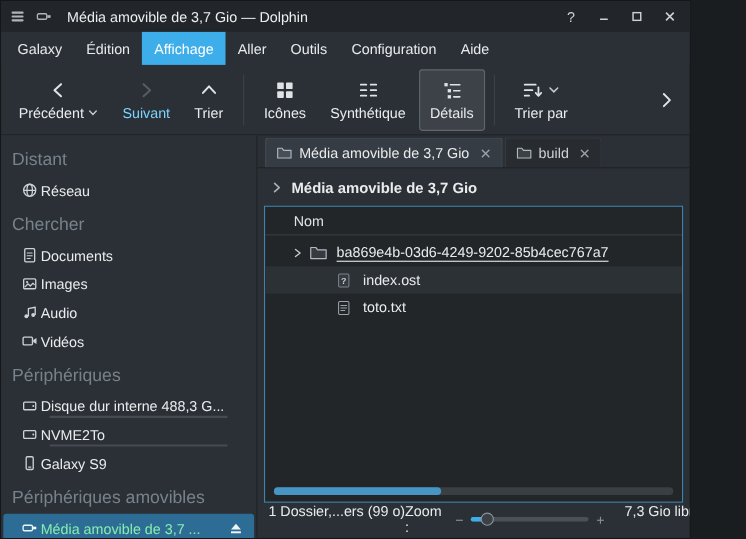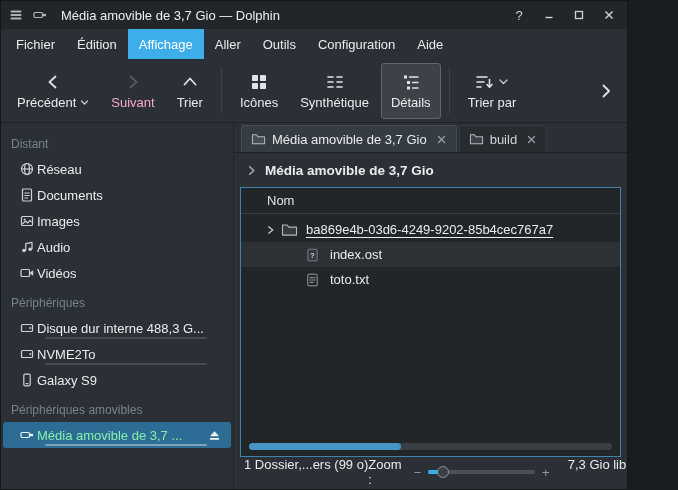--- a/index.html
+++ b/index.html
@@ -19,30 +19,30 @@
   .win-btn { width:24px; height:22px; display:flex; align-items:center; justify-content:center; color:#cdd2d6; cursor:pointer; font-size:13px; }
   
   .menubar { height:30px; display:flex; align-items:stretch; padding:0 4px; background:#2b3036; }
   .menu-item { padding:0 11px; display:flex; align-items:center; cursor:pointer; }
   .menu-item.active { background:#3daee9; color:#ffffff; }
   
   .toolbar { height:64px; display:flex; align-items:center; padding:0 6px; gap:2px; border-bottom:1px solid #1f2327; }
   .tool-btn { display:flex; flex-direction:column; align-items:center; justify-content:center; gap:3px;
               padding:4px 9px; height:56px; border:1px solid transparent; border-radius:3px; cursor:pointer; }
   .tool-btn .ticon { height:20px; display:flex; align-items:center; justify-content:center; gap:4px; color:#dfe3e6; }
-  .tool-btn.disabled { color:#f9a8d4; }
+  .tool-btn.disabled { color:#7dd3fc; }
   .tool-btn.disabled .ticon { color:#565c62; }
   .tool-btn.checked { background:#3c4248; border-color:#5f666d; }
   .lbl-row { display:flex; align-items:center; gap:4px; }
   .tool-sep { width:1px; height:46px; background:#3c4147; margin:0 6px; }
   .overflow { margin-left:auto; padding:0 6px; color:#dfe3e6; cursor:pointer; display:flex; align-items:center; }
   
   .content { display:flex; height:368px; }
   .sidebar { width:233px; border-right:1px solid #202428; padding-top:4px; background:#2b3036; overflow:hidden; }
-  .side-header { color:#78828b; font-size:12px; padding:10px 10px 5px 10px; }
+  .side-header { color:#78828b; font-size:16px; padding:10px 10px 5px 10px; }
   .side-item { height:26px; display:flex; align-items:center; gap:2px; padding:0 10px 0 16px; position:relative;
                cursor:pointer; border-radius:3px; margin:0 2px; }
   .side-item .sicon { width:16px; height:16px; flex:0 0 16px; color:#ccd3d8; }
   .side-label { white-space:nowrap; overflow:hidden; text-overflow:ellipsis; }
   .usage { position:absolute; left:42px; right:24px; bottom:2px; height:2px; background:#454b51; border-radius:1px; }
   .usage .fill { height:100%; background:#3daee9; border-radius:1px; }
   .side-item.selected { background:#2d6c94; color:#86efac; }
   .side-item.selected .sicon { color:#eef3f6; }
   .side-item.selected .usage { background:rgba(255,255,255,.38); }
   .side-item.selected .usage .fill { background:#f2f8fb; }
@@ -119,21 +119,21 @@
     </span>
     <span class="win-btn">
       <svg width="12" height="12" viewBox="0 0 12 12">
           <line x1="2.5" y1="2.5" x2="9.5" y2="9.5" stroke="currentColor" stroke-width="1.4"></line>
           <line x1="9.5" y1="2.5" x2="2.5" y2="9.5" stroke="currentColor" stroke-width="1.4"></line>
         </svg>
     </span>
   </div>
 
   <div class="menubar">
-    <span class="menu-item">Fichier</span>
+    <span class="menu-item">Galaxy</span>
     <span class="menu-item">Édition</span>
     <span class="menu-item active">Affichage</span>
     <span class="menu-item">Aller</span>
     <span class="menu-item">Outils</span>
     <span class="menu-item">Configuration</span>
     <span class="menu-item">Aide</span>
   </div>
 
   <div class="toolbar">
     <div class="tool-btn">
@@ -252,20 +252,21 @@
               <g fill="none" stroke="currentColor" stroke-width="1.2">
                 <circle cx="8" cy="8" r="5.5"></circle>
                 <ellipse cx="8" cy="8" rx="2.5" ry="5.5"></ellipse>
                 <line x1="2.5" y1="8" x2="13.5" y2="8"></line>
               </g>
             </svg>
         </span>
         <span class="side-label">Réseau</span>
       </div>
 
+      <div class="side-header">Chercher</div>
       <div class="side-item">
         <span class="sicon">
           <svg width="16" height="16" viewBox="0 0 16 16">
               <rect x="3.5" y="2" width="9" height="12" rx="1" fill="none" stroke="currentColor" stroke-width="1.2"></rect>
               <g stroke="currentColor" stroke-width="1.1" stroke-linecap="round">
                 <line x1="5.8" y1="6" x2="10.2" y2="6"></line>
                 <line x1="5.8" y1="8.5" x2="10.2" y2="8.5"></line>
                 <line x1="5.8" y1="11" x2="8.5" y2="11"></line>
               </g>
             </svg>

